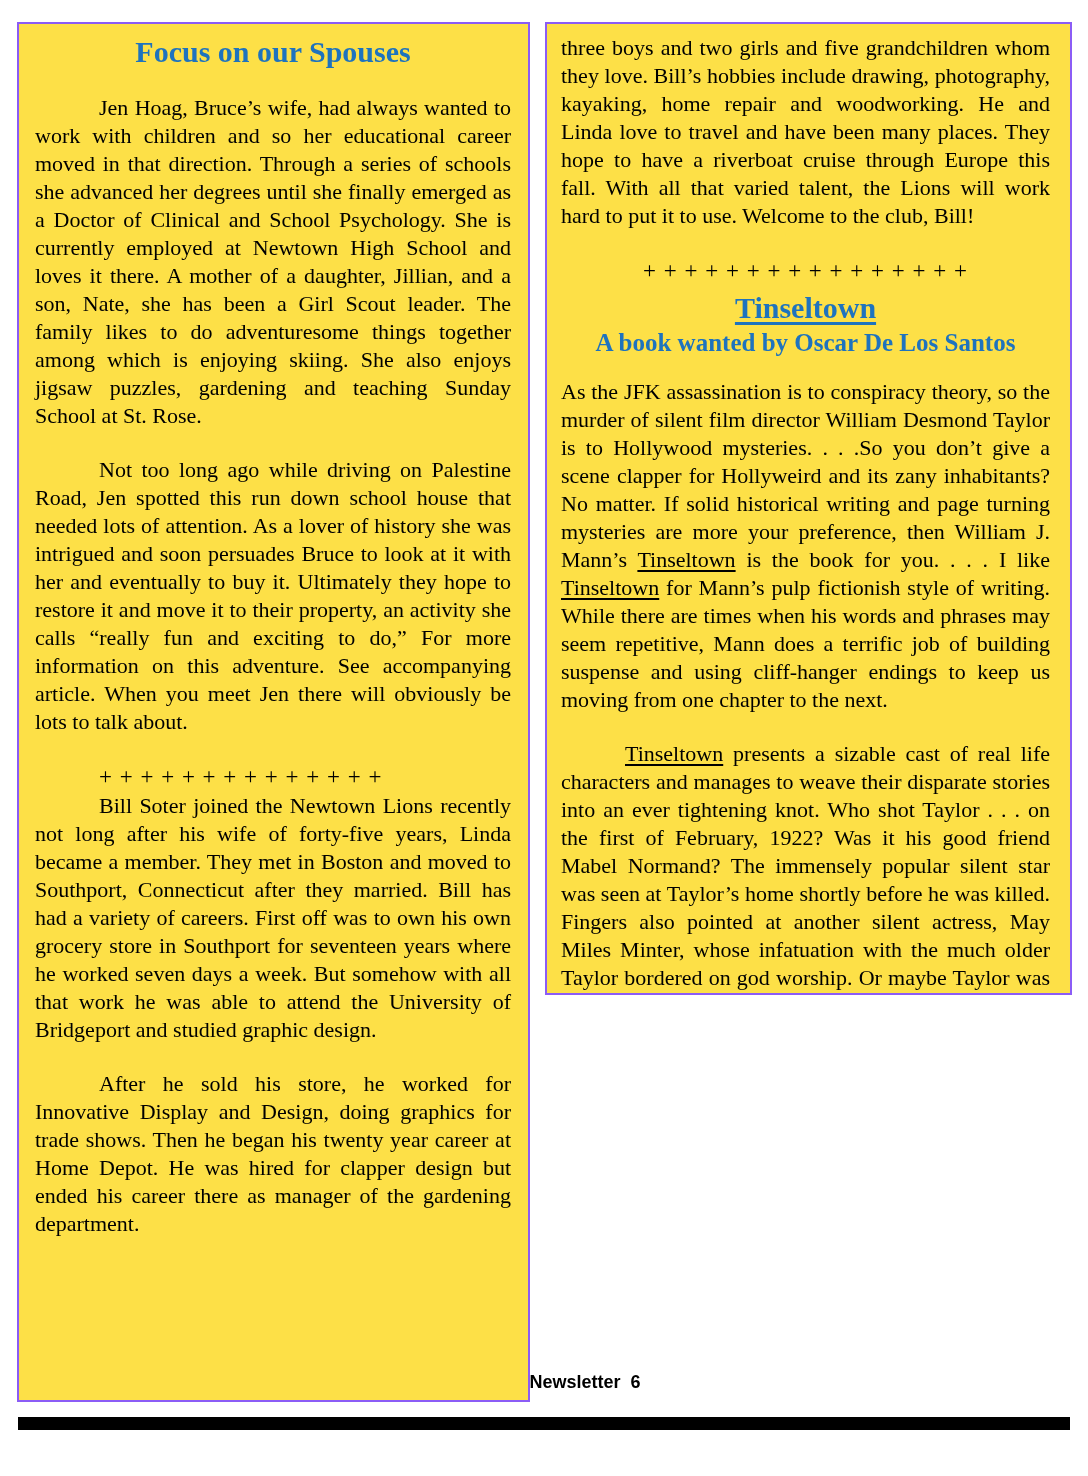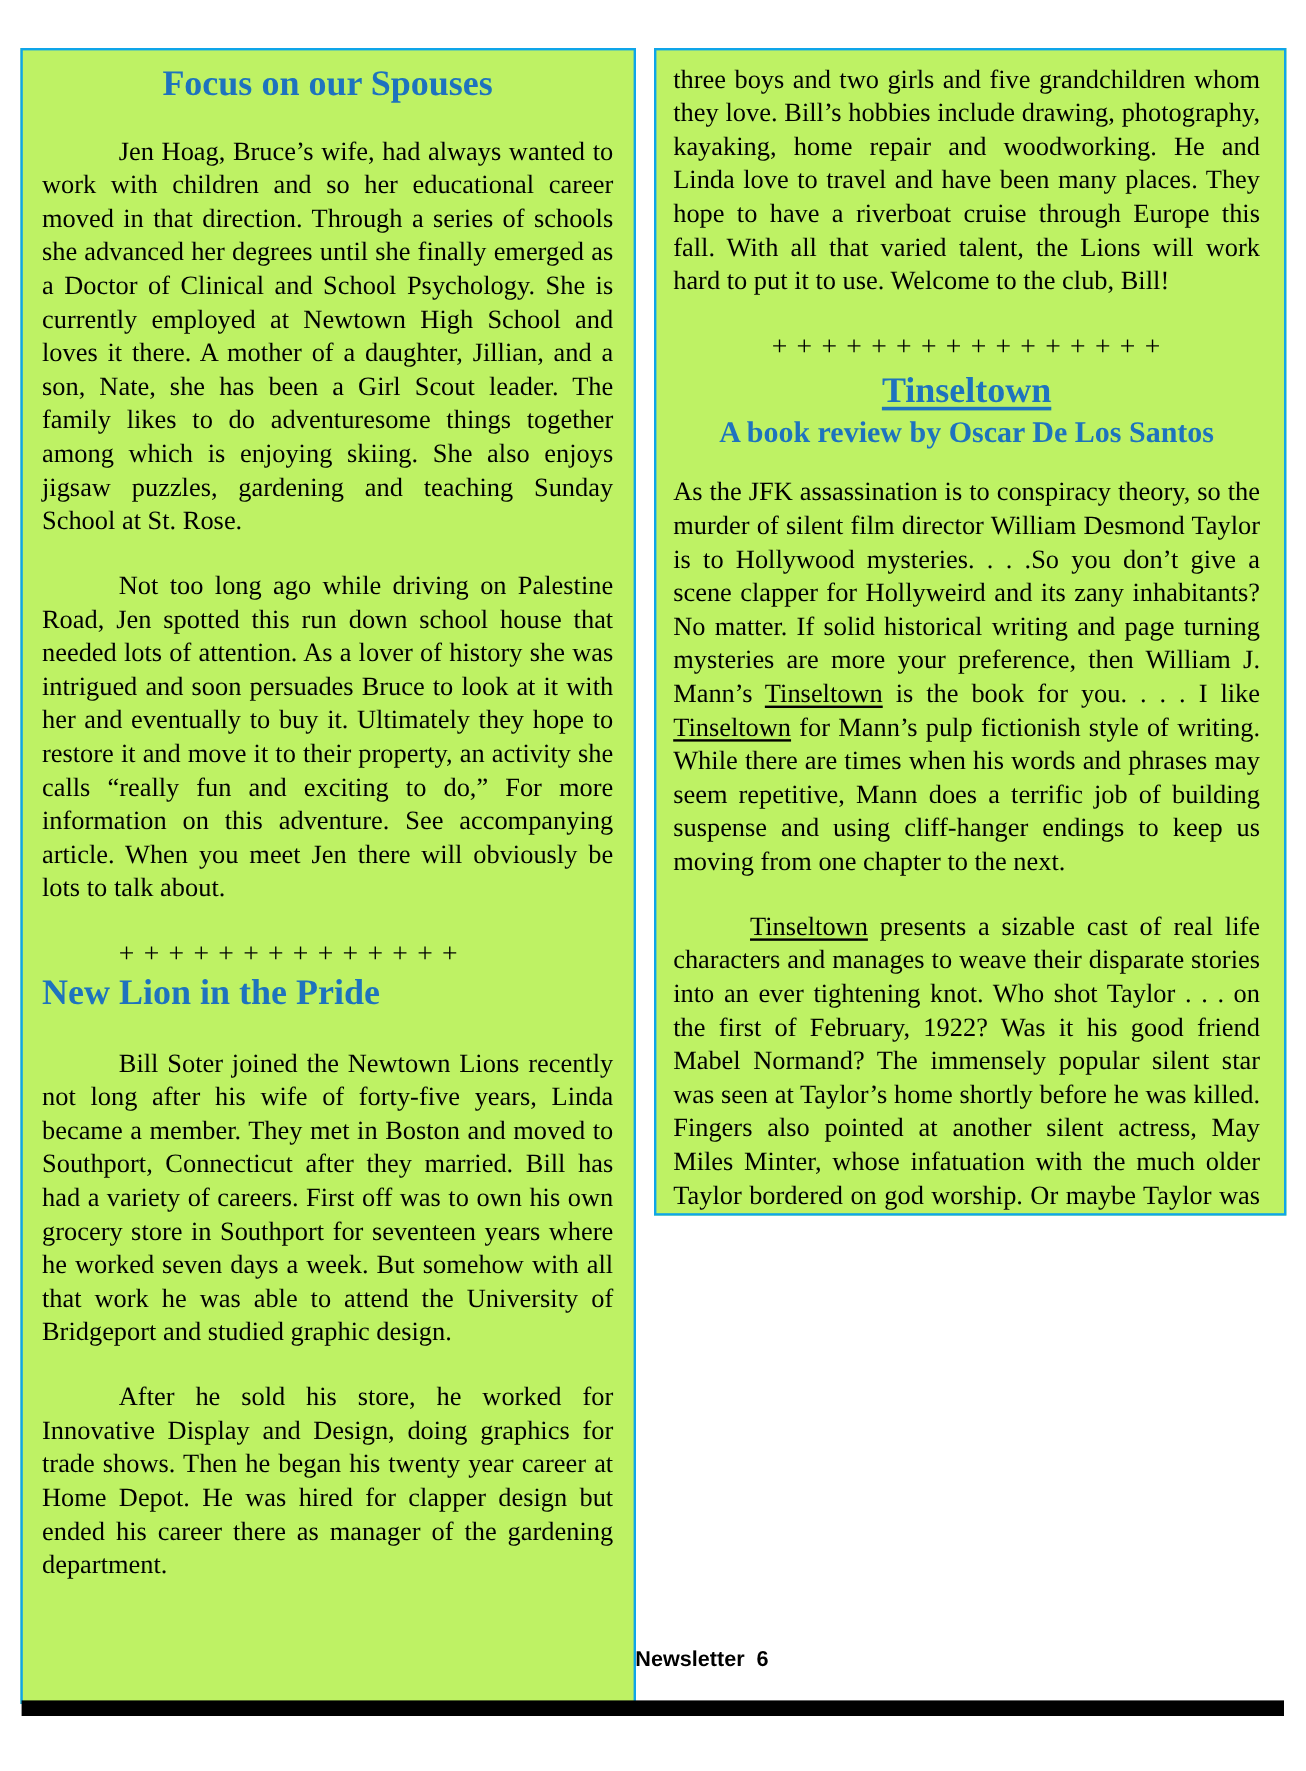--- a/index.html
+++ b/index.html
@@ -12,24 +12,24 @@
     height: 1476px;
     position: relative;
     font-family: "Liberation Serif", serif;
     color: #000000;
     -webkit-font-smoothing: antialiased;
   }
   .page { position: absolute; inset: 0; }
 
   .box {
     position: absolute;
-    top: 40px;
+    top: 22px;
     box-sizing: border-box;
-    border: 2px solid #0ea5e9;
-    background: #bef264;
+    border: 2px solid #8b5cf6;
+    background: #fde047;
     overflow: hidden;
   }
   .box-left  { left: 17px;  width: 513px; height: 1380px; padding: 8px 17px 0 16px; }
   .box-right { left: 545px; width: 527px; height: 973px; padding: 10px 20px 0 14px; }
 
   p.body {
     margin: 0 0 26px 0;
     font-size: 22px;
     line-height: 28px;
     text-align: justify;
@@ -96,30 +96,29 @@
 </head>
 <body>
 
 <div class="page">
 
   <section class="box box-left">
     <h2 class="heading center">Focus on our Spouses</h2>
     <p class="body indent">Jen Hoag, Bruce’s wife, had always wanted to work with children and so her educational career moved in that direction.  Through a series of schools she advanced her degrees until she finally emerged as a Doctor of Clinical and School Psychology.  She is currently employed at Newtown High School and loves it there.  A mother of a daughter, Jillian, and a son, Nate, she has been a Girl Scout leader.  The family likes to do adventuresome things together among which is enjoying skiing. She also enjoys jigsaw puzzles, gardening and teaching Sunday School at St.  Rose.</p>
     <p class="body indent tight">Not too long ago while driving on Palestine Road, Jen spotted this run down school house that needed lots of attention.  As a lover of history she was intrigued and soon persuades Bruce to look at it with her and eventually to buy it.  Ultimately they hope to restore it and move it to their property, an activity she calls “really fun and exciting to do,”  For more information on this adventure.  See accompanying article.  When you meet Jen there will obviously be lots to talk about.</p>
     <div class="divider divider-left">+ + + + + + + + + + + + + +</div>
-    <h2 class="heading heading-left">New Lion in the Pride</h2>
     <p class="body indent">Bill Soter joined the Newtown Lions recently not long after his wife of forty-five years, Linda became a member.  They met in Boston and moved to Southport, Connecticut after they married.  Bill has had a variety of careers.  First off was to own his own grocery store in Southport for seventeen years where he worked seven days a week.  But somehow with all that work he was able to attend the University of Bridgeport and studied graphic design.</p>
     <p class="body indent">After he sold his store, he worked for Innovative Display and Design, doing graphics for trade shows.  Then he began his twenty year career at Home Depot.  He was hired for clapper design but ended his career there as manager of the gardening department.</p>
   </section>
 
   <section class="box box-right">
     <p class="body">three boys and two girls and five grandchildren whom they love.  Bill’s hobbies include drawing, photography, kayaking, home repair and woodworking.  He and Linda love to travel and have been many places. They hope to have a riverboat cruise through Europe this fall.  With all that varied talent, the Lions will work hard to put it to use.   Welcome to the club, Bill!</p>
     <div class="divider divider-right">+ + + + + + + + + + + + + + + +</div>
     <h2 class="heading center heading-title">Tinseltown</h2>
-    <h3 class="subheading">A book review by Oscar De Los Santos</h3>
+    <h3 class="subheading">A book wanted by Oscar De Los Santos</h3>
     <p class="body"><span>As the JFK assassination is to conspiracy theory, so the murder of silent film director William Desmond Taylor is to Hollywood mysteries. . . .So you don’t give a scene clapper for Hollyweird and its zany inhabitants?  No matter.  If solid historical writing and page turning mysteries are more your preference, then William J. Mann’s </span><span class="u">Tinseltown</span><span> is the book for you. . . . I like </span><span class="u">Tinseltown</span><span> for Mann’s pulp fictionish style of writing.  While there are times when his words and phrases may seem repetitive, Mann does a terrific job of building suspense and using cliff-hanger endings to keep us moving from one chapter to the next.</span></p>
     <p class="body indent tight"><span class="u">Tinseltown</span><span> presents a sizable cast of real life characters and manages to weave their disparate stories into an ever tightening knot.  Who shot Taylor . . . on the first of February, 1922? Was it his good friend Mabel Normand?  The immensely popular silent star was seen at Taylor’s home shortly before he was killed.  Fingers also pointed at another silent actress, May Miles Minter, whose infatuation with the much older Taylor bordered on god worship.  Or maybe Taylor was offed by Mary’s mother who loathed Taylor and saw him as a throat to her daughter’s career.  Not to be overlooked is that fact that Taylor had threatened some drug traffickers for hooking some of his actor friends.   Oh, and like all good mysteries, fingers must be pointed at the butler, even if he usually turns out to be innocent. . . . While Mann’s eye-opening solution is rather snugly fixed around speculation, his theories are plausible and I would say at least as good as any other solutions that have been posited to solver the infamous Taylor murder.</span></p>
   </section>
 
   <div class="footer-bar"></div>
   <div class="footer-label">Newsletter 6</div>
 
 </div>
 
 </body></html>

